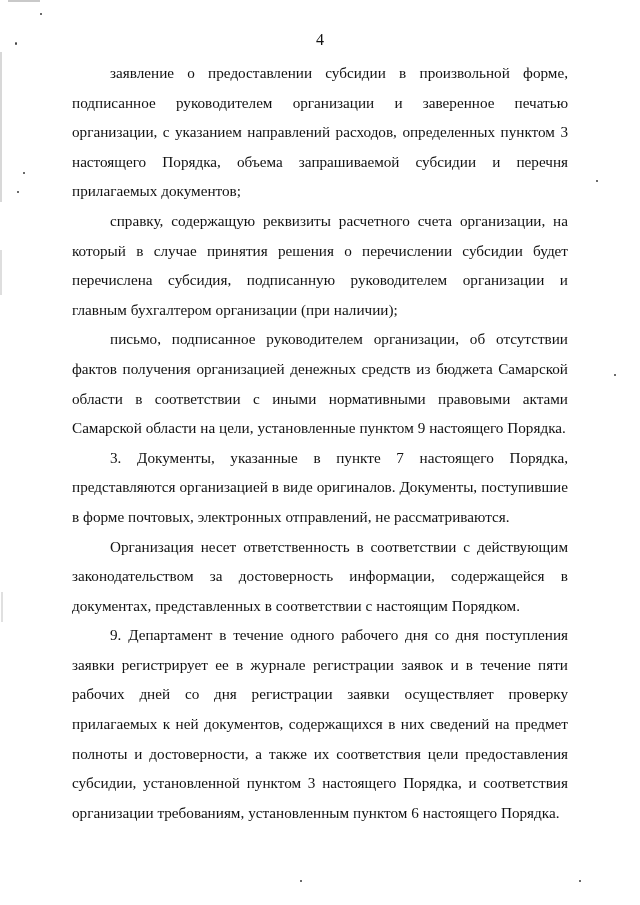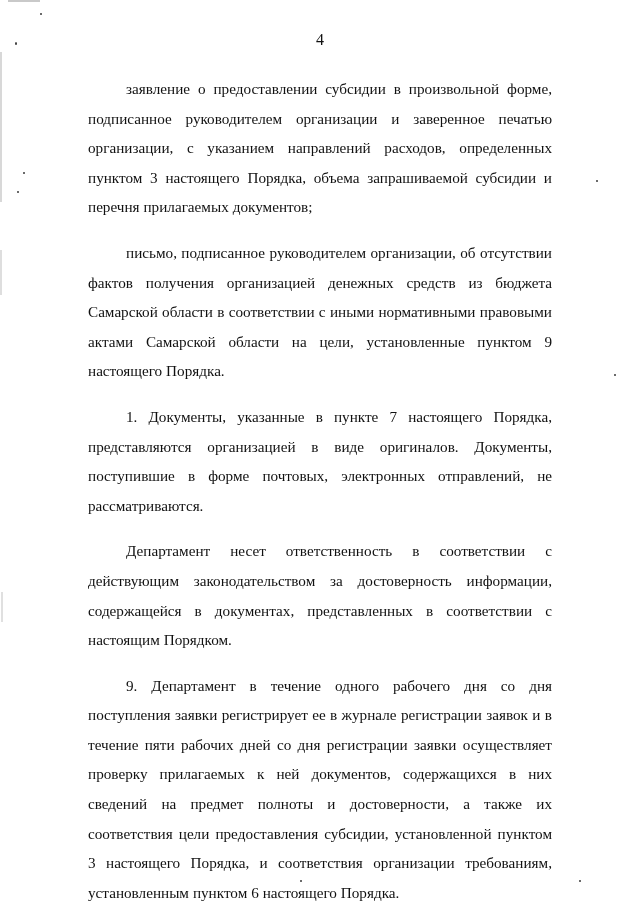--- a/index.html
+++ b/index.html
@@ -73,21 +73,21 @@
 
   
   .text-column {
     position: absolute;
     left: 72px;
     top: 58px;
     width: 496px;
   }
 
   .para {
-    margin: 16px;
+    margin: 0;
     font-size: 15.2px;
     line-height: 29.6px;
     text-align: justify;
     text-indent: 38px;
     hyphens: none;
     word-spacing: 0.1px;
   }
 
   
   .speck {
@@ -112,19 +112,20 @@
   <div class="speck" style="left:17px;  top:191px; width:2px; height:2px;"></div>
   <div class="speck" style="left:596px; top:180px; width:2px; height:2px;"></div>
   <div class="speck" style="left:614px; top:374px; width:2px; height:2px;"></div>
   <div class="speck" style="left:300px; top:880px; width:2px; height:2px;"></div>
   <div class="speck" style="left:579px; top:880px; width:2px; height:2px;"></div>
 
   <div class="page-number">4</div>
 
   <div class="text-column">
     <p class="para">заявление о предоставлении субсидии в произвольной форме, подписанное руководителем организации и заверенное печатью организации, с указанием направлений расходов, определенных пунктом 3 настоящего Порядка, объема запрашиваемой субсидии и перечня прилагаемых документов;</p>
+    <p class="para">справку, содержащую реквизиты расчетного счета организации, на который в случае принятия решения о перечислении субсидии будет перечислена субсидия, подписанную руководителем организации и главным бухгалтером организации (при наличии);</p>
     <p class="para">письмо, подписанное руководителем организации, об отсутствии фактов получения организацией денежных средств из бюджета Самарской области в соответствии с иными нормативными правовыми актами Самарской области на цели, установленные пунктом 9 настоящего Порядка.</p>
-    <p class="para">1. Документы, указанные в пункте 7 настоящего Порядка, представляются организацией в виде оригиналов. Документы, поступившие в форме почтовых, электронных отправлений, не рассматриваются.</p>
-    <p class="para">Департамент несет ответственность в соответствии с действующим законодательством за достоверность информации, содержащейся в документах, представленных в соответствии с настоящим Порядком.</p>
+    <p class="para">3. Документы, указанные в пункте 7 настоящего Порядка, представляются организацией в виде оригиналов. Документы, поступившие в форме почтовых, электронных отправлений, не рассматриваются.</p>
+    <p class="para">Организация несет ответственность в соответствии с действующим законодательством за достоверность информации, содержащейся в документах, представленных в соответствии с настоящим Порядком.</p>
     <p class="para">9. Департамент в течение одного рабочего дня со дня поступления заявки регистрирует ее в журнале регистрации заявок и в течение пяти рабочих дней со дня регистрации заявки осуществляет проверку прилагаемых к ней документов, содержащихся в них сведений на предмет полноты и достоверности, а также их соответствия цели предоставления субсидии, установленной пунктом 3 настоящего Порядка, и соответствия организации требованиям, установленным пунктом 6 настоящего Порядка.</p>
   </div>
 
 </div>
 
 </body></html>

